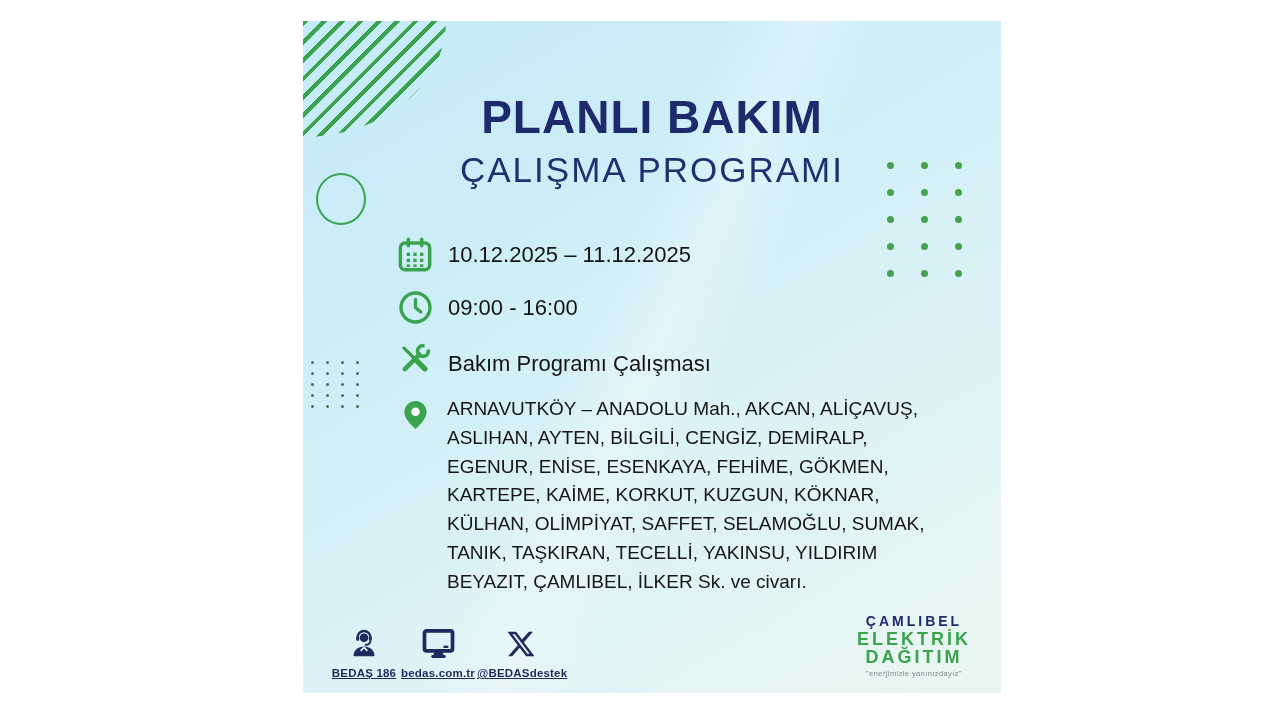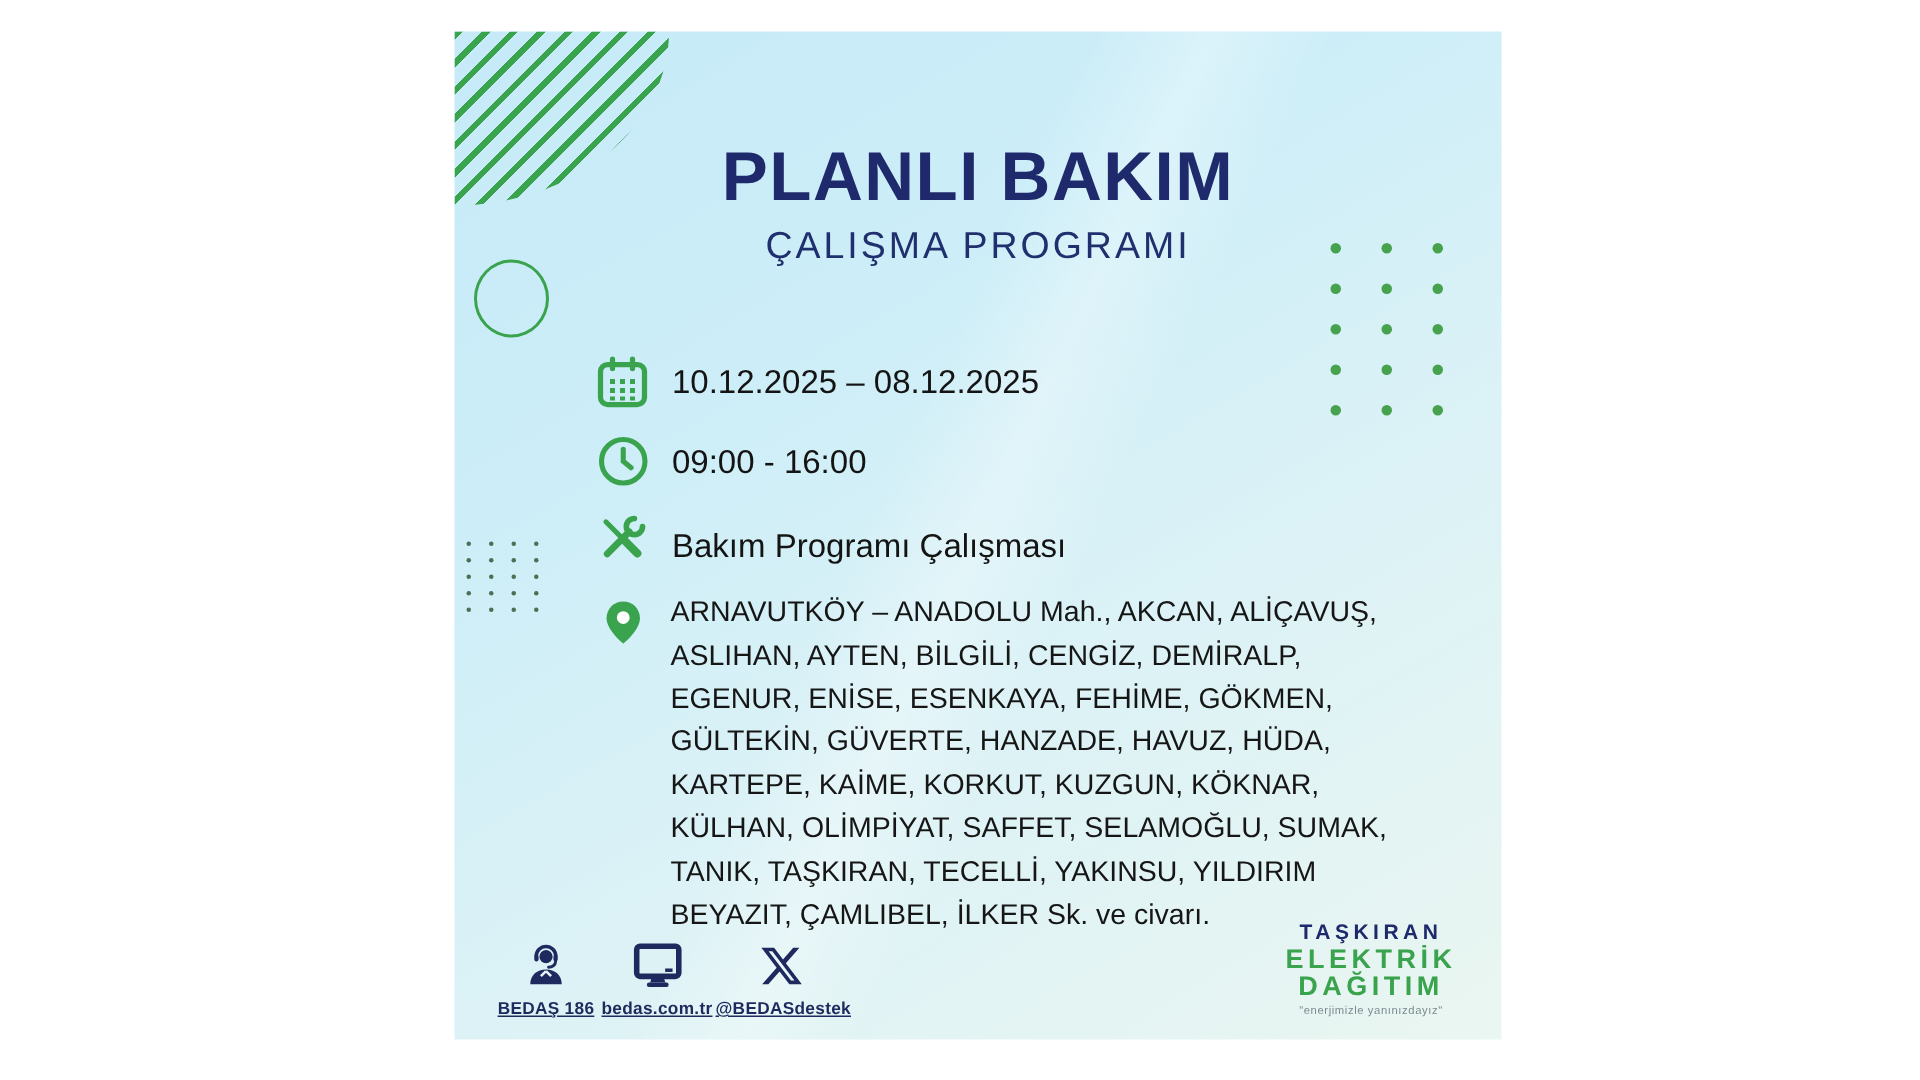--- a/index.html
+++ b/index.html
@@ -30,21 +30,21 @@
   }
   .dots-right .dot { width: 7px; height: 7px; border-radius: 50%; background: #46a24d; }
   .dots-left {
     position: absolute; left: 8px; top: 340px;
     display: grid; grid-template-columns: repeat(4, 3px); gap: 8px 12px;
   }
   .dots-left .dot { width: 3px; height: 3px; border-radius: 50%; background: #4f6f55; }
 
   .title-block { position: absolute; top: 72px; left: 0; right: 0; text-align: center; color: #1e2a6b; }
   .title-main  { font-size: 46px; font-weight: 800; letter-spacing: 1px; line-height: 1.05; }
-  .title-sub   { font-size: 25px; font-weight: 400; letter-spacing: 2px; margin-top: 9px; color: #20306f; }
+  .title-sub   { font-size: 35px; font-weight: 400; letter-spacing: 2px; margin-top: 9px; color: #20306f; }
 
   .info-row { position: absolute; left: 92px; display: flex; align-items: center; gap: 13px; }
   .info-row .txt { font-size: 22px; color: #141414; font-weight: 500; }
   .row-date { top: 214px; }
   .row-time { top: 268px; }
   .row-work { top: 320px; align-items: flex-end; }
   .icon-box { width: 40px; display: flex; justify-content: center; }
 
   .pin-box { position: absolute; left: 96px; top: 370px; }
   .address { position: absolute; left: 144px; top: 374px; width: 528px; }
@@ -126,21 +126,21 @@
             <rect x="15" y="10.6" width="2" height="2"></rect>
           <rect x="7" y="14.2" width="2" height="2"></rect>
             <rect x="11" y="14.2" width="2" height="2"></rect>
             <rect x="15" y="14.2" width="2" height="2"></rect>
           <rect x="7" y="17.6" width="2" height="1.6"></rect>
             <rect x="11" y="17.6" width="2" height="1.6"></rect>
             <rect x="15" y="17.6" width="2" height="1.6"></rect>
         </g>
       </svg>
     </span>
-    <span class="txt">10.12.2025 – 08.12.2025</span>
+    <span class="txt">10.12.2025 – 11.12.2025</span>
   </div>
 
   <div class="info-row row-time">
     <span class="icon-box">
       <svg width="37" height="37" viewBox="0 0 24 24" fill="none" stroke="#3aa34d" stroke-width="2.2" stroke-linecap="round">
         <circle cx="12" cy="12" r="9.4"></circle>
         <path d="M12 6.8 V12 l3.4 2.8"></path>
       </svg>
     </span>
     <span class="txt">09:00 - 16:00</span>
@@ -161,21 +161,20 @@
   <div class="pin-box">
     <svg width="33" height="48" viewBox="0 0 24 24">
       <path d="M12,1.8 C7.5,1.8 3.9,5.4 3.9,9.9 c0,5.8 8.1,12.3 8.1,12.3 s8.1,-6.5 8.1,-12.3 C20.1,5.4 16.5,1.8 12,1.8 z" fill="#3aa34d"></path>
       <circle cx="12" cy="9.6" r="3.1" fill="#ffffff"></circle>
     </svg>
   </div>
   <div class="address">
     <div>ARNAVUTKÖY – ANADOLU Mah., AKCAN, ALİÇAVUŞ,</div>
     <div>ASLIHAN, AYTEN, BİLGİLİ, CENGİZ, DEMİRALP,</div>
     <div>EGENUR, ENİSE, ESENKAYA, FEHİME, GÖKMEN,</div>
-    <div>GÜLTEKİN, GÜVERTE, HANZADE, HAVUZ, HÜDA,</div>
     <div>KARTEPE, KAİME, KORKUT, KUZGUN, KÖKNAR,</div>
     <div>KÜLHAN, OLİMPİYAT, SAFFET, SELAMOĞLU, SUMAK,</div>
     <div>TANIK, TAŞKIRAN, TECELLİ, YAKINSU, YILDIRIM</div>
     <div>BEYAZIT, ÇAMLIBEL, İLKER Sk. ve civarı.</div>
   </div>
 
   <div class="footer-item fi-1">
     <div class="ic">
       <svg width="34" height="34" viewBox="0 0 24 24">
         <circle cx="12" cy="7.6" r="3.1" fill="#1e2a5e"></circle>
@@ -205,19 +204,19 @@
   <div class="footer-item fi-3">
     <div class="ic">
       <svg width="30" height="30" viewBox="0 0 24 24">
         <path fill="#1e2a5e" d="M18.244 2.25h3.308l-7.227 8.26 8.502 11.24h-6.657l-5.214-6.817L4.99 21.75H1.68l7.73-8.835L1.254 2.25H8.08l4.713 6.231zm-1.161 17.52h1.833L7.084 4.126H5.117z"></path>
       </svg>
     </div>
     <div class="lbl">@BEDASdestek</div>
   </div>
 
   <div class="brand">
-    <div class="b1">TAŞKIRAN</div>
+    <div class="b1">ÇAMLIBEL</div>
     <div class="b2">ELEKTRİK</div>
     <div class="b3">DAĞITIM</div>
     <div class="tagline">"enerjimizle yanınızdayız"</div>
   </div>
 
 </div>
 
 </body></html>

